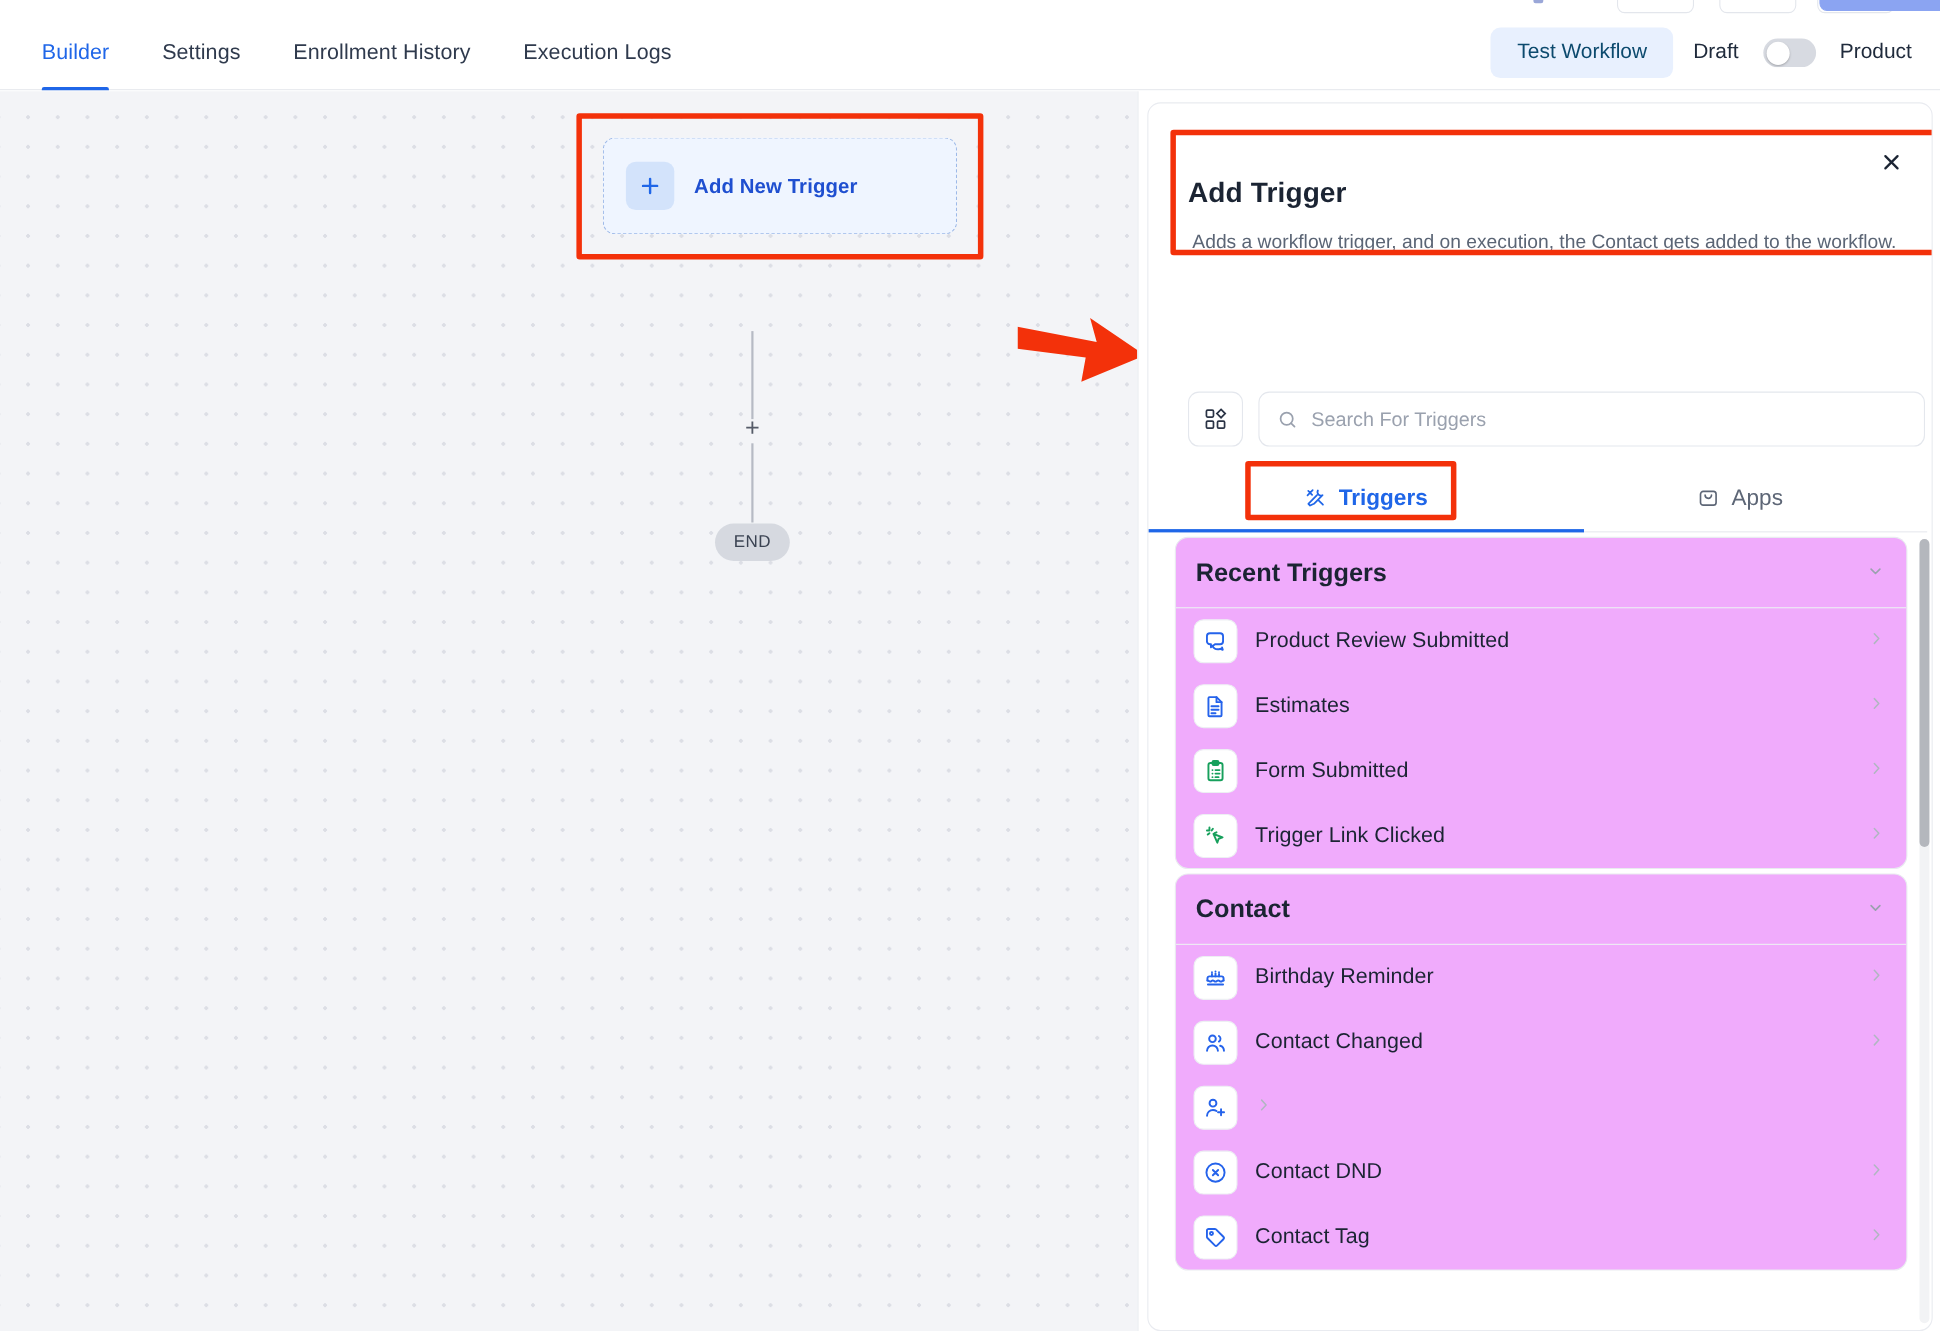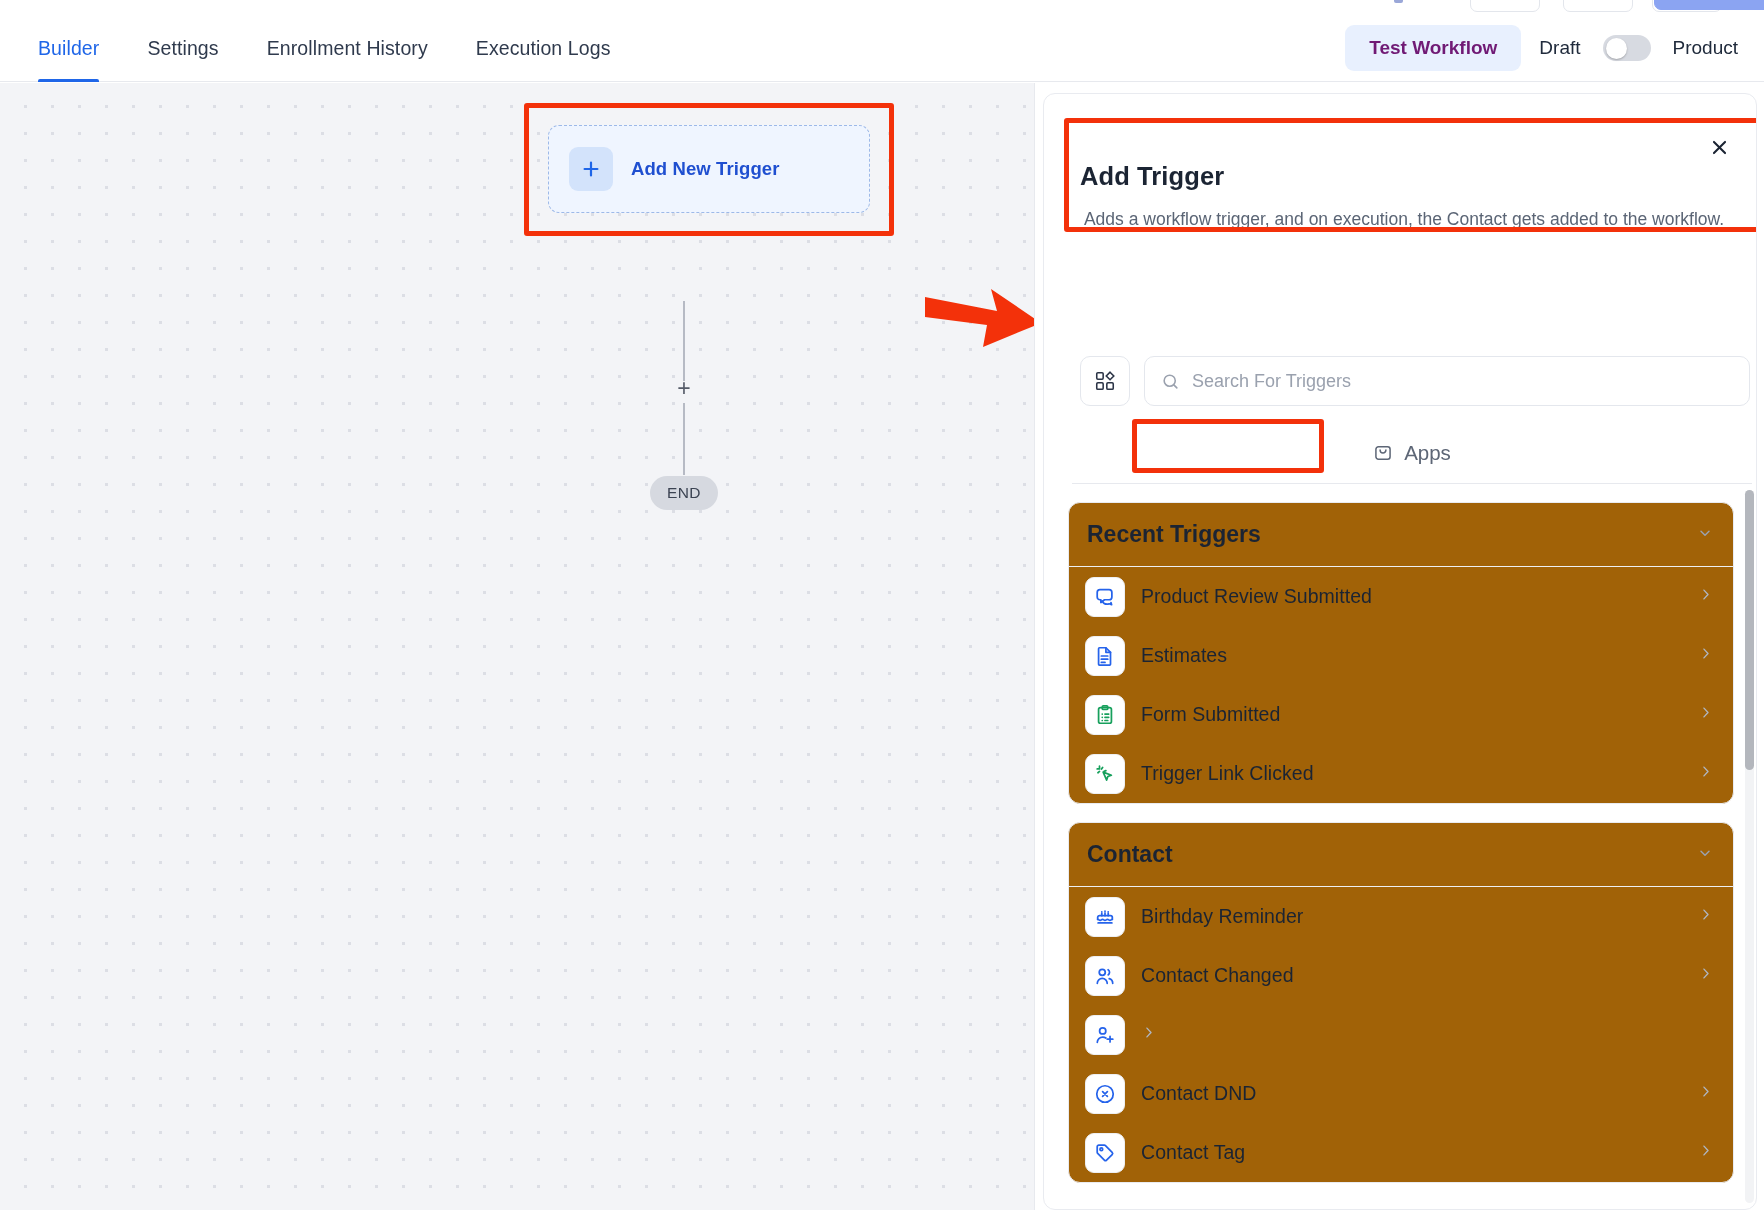--- a/index.html
+++ b/index.html
@@ -38,21 +38,21 @@
   }
   .tab.active { color: #1f66e8; font-weight: 400; }
   .tab.active::after {
     content: ""; position: absolute; left: 0; right: 0; bottom: 0; height: 3.5px;
     background: #1f66e8; border-radius: 2px 2px 0 0;
   }
   .header-right {
     position: absolute; right: 26px; top: 0; height: 68px; display: flex; align-items: center; gap: 18px;
   }
   .test-workflow-btn {
-    background: #e8f0fe; color: #701a75; font-size: 19px; font-weight: 700;
+    background: #e8f0fe; color: #0c4a6e; font-size: 19px; font-weight: 400;
     padding: 12px 24px; border-radius: 9px; border: none; cursor: pointer;
     font-family: "Liberation Sans", sans-serif;
   }
   .draft-label, .publish-label { font-size: 19px; color: #202b3c; }
   .toggle {
     width: 48px; height: 26px; border-radius: 13px; background: #d7dae1;
     position: relative; cursor: pointer; margin: 0 4px;
   }
   .toggle .knob {
     position: absolute; top: 2.5px; left: 3px; width: 21px; height: 21px;
@@ -160,21 +160,21 @@
   .highlight-box-tab {
     position: absolute; left: 88px; top: 325px; width: 192px; height: 54px;
     border: 5px solid #f3310a; border-radius: 3px; pointer-events: none; z-index: 4;
   }
 
   
   .scroll-area {
     position: absolute; left: 0; top: 390px; width: 714px; bottom: 0; overflow: hidden;
   }
   .group {
-    margin: 18px 24px 0 24px; border: 1px solid #e9ebf0; border-radius: 12px; background: #a16207;
+    margin: 4px 24px 0 24px; border: 1px solid #e9ebf0; border-radius: 12px; background: #f0abfc;
     overflow: hidden;
   }
   .group-head {
     height: 64px; display: flex; align-items: center; justify-content: space-between;
     padding: 0 20px 0 18px; border-bottom: 1px solid #edeff3; cursor: pointer;
   }
   .group-title { font-size: 23px; font-weight: 700; color: #1b2433; }
   .chev-down { color: #9aa1ae; font-size: 15px; }
   .trigger-row {
     height: 59px; display: flex; align-items: center; padding: 0 20px 0 16px; gap: 16px; cursor: pointer;
@@ -284,20 +284,28 @@
         <div class="search-box">
           <svg width="19" height="19" viewBox="0 0 24 24" fill="none" stroke="#9aa1ae" stroke-width="2" stroke-linecap="round">
               <circle cx="11" cy="11" r="7"></circle>
               <path d="M20 20l-3.8-3.8"></path>
             </svg>
           <input class="search-input" type="text" placeholder="Search For Triggers" style="">
         </div>
       </div>
 
       <div class="tabrow">
+        <div class="ptab active">
+          <svg width="20" height="20" viewBox="0 0 24 24" fill="none" stroke="#1f66e8" stroke-width="1.9" stroke-linecap="round" stroke-linejoin="round">
+            <path d="M14.5 3.5a3.8 3.8 0 0 0 5.1 5.1L10.2 18 6 19.9 4.1 18 13.5 8.6"></path>
+            <path d="M4 4l4.2 4.2M3.2 8.8L8.8 3.2"></path>
+            <path d="M15.5 14.5L20 19"></path>
+          </svg>
+          <span>Triggers</span>
+        </div>
         <div class="ptab">
           <svg width="20" height="20" viewBox="0 0 24 24" fill="none" stroke="#5d6676" stroke-width="1.8" stroke-linecap="round" stroke-linejoin="round">
             <rect x="3.5" y="4.5" width="17" height="15" rx="3"></rect>
             <path d="M8.5 8.5a3.5 3.5 0 0 0 7 0"></path>
           </svg>
           <span>Apps</span>
         </div>
       </div>
       <div class="highlight-box-tab"></div>
 

